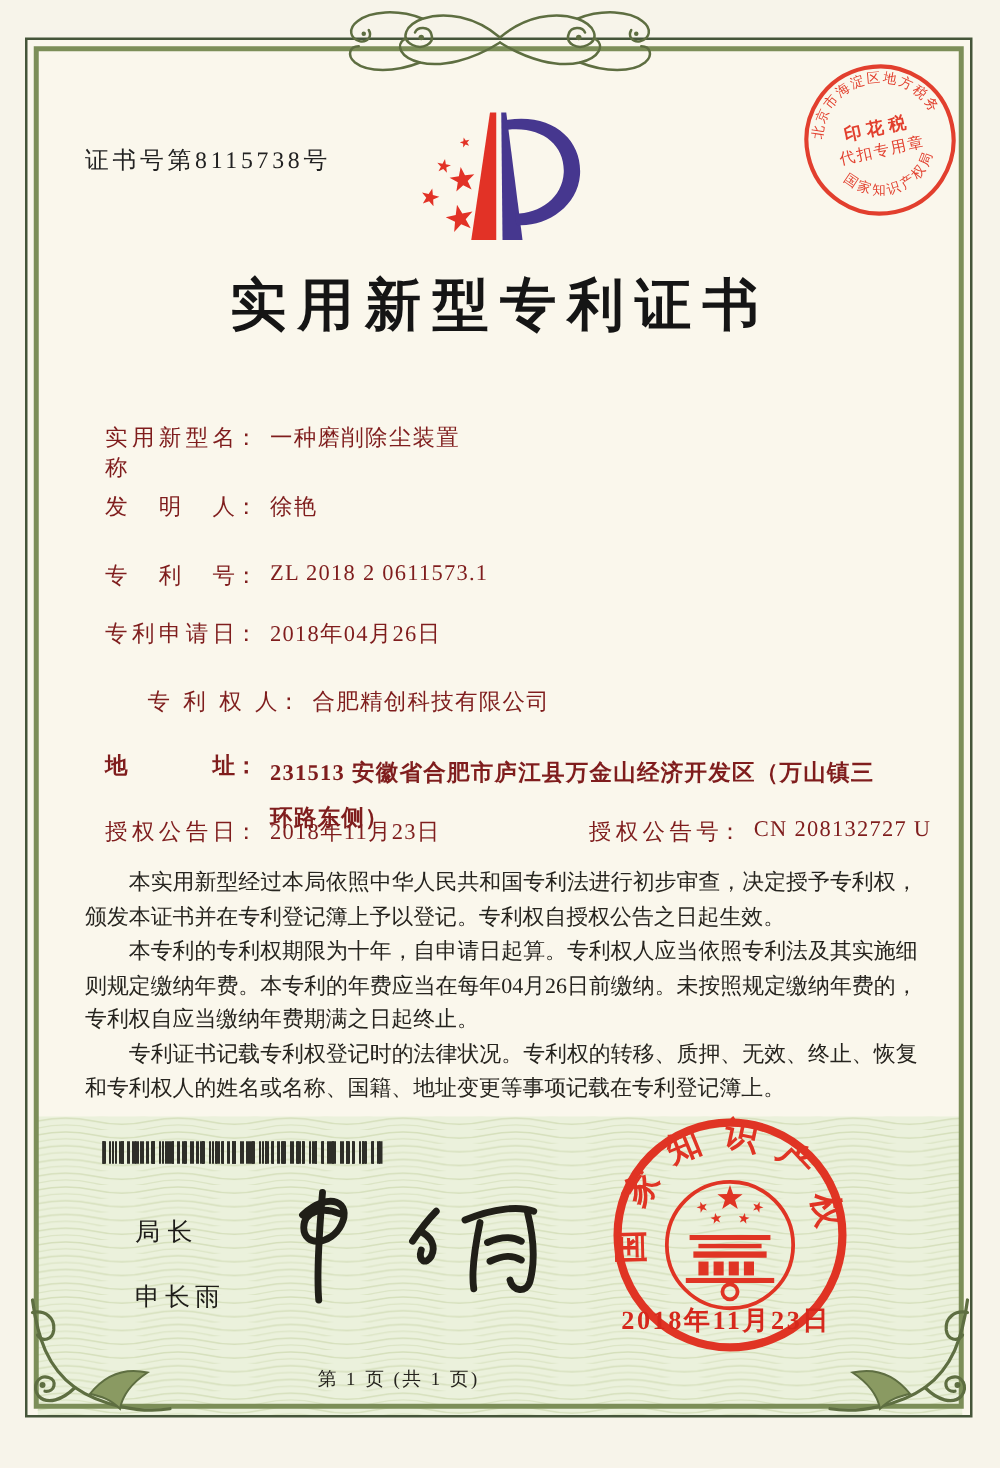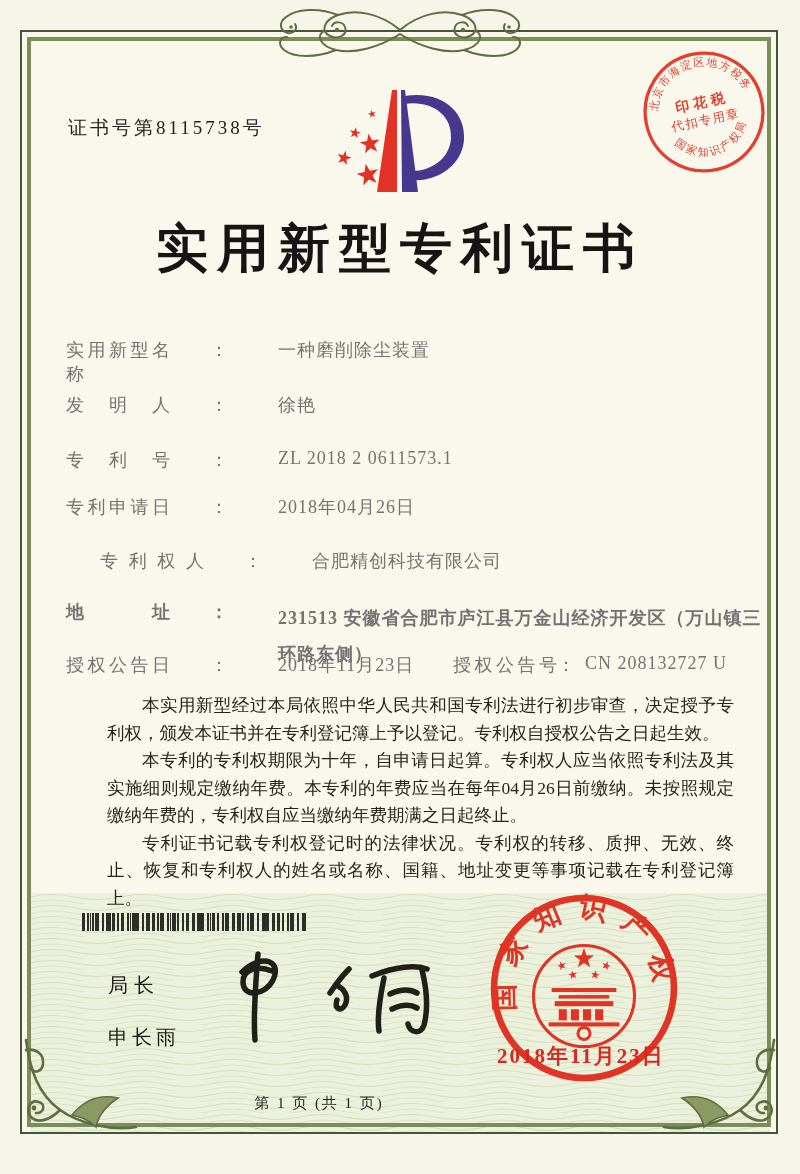--- a/index.html
+++ b/index.html
@@ -9,31 +9,31 @@
 
   
   .paper { position:absolute; left:20px; top:30px; width:760px; height:1104px; background:#faf7ec; }
   .band  { position:absolute; left:30px; top:893px; width:740px; height:239px; }
   .frame-outer { position:absolute; left:20px; top:30px; width:758px; height:1104px; border:2px solid #45553a; }
   .frame-inner { position:absolute; left:27px; top:37px; width:744px; height:1090px; border:4px solid #7c8e58; }
   .ornament { position:absolute; z-index:5; }
 
   
   .certno { position:absolute; left:68px; top:99px; font-size:19px; letter-spacing:3px; color:#222; z-index:6;margin-top:16px; }
-  .title { position:absolute; left:0; top:214px; width:800px; text-align:center; font-size:52px; font-weight:700; letter-spacing:9px; color:#151515; z-index:6; }
-
-  .row { position:absolute; left:66px; display:flex; align-items:flex-start; font-size:18px; color:#737373; z-index:6;gap:40px; }
+  .title { position:absolute; left:0; top:214px; width:800px; text-align:center; font-size:45px; font-weight:700; letter-spacing:9px; color:#151515; z-index:6; }
+
+  .row { position:absolute; left:84px; display:flex; align-items:flex-start; font-size:18px; color:#7f1d1d; z-index:6; }
   .row .lab { display:inline-block; width:104px; text-align:justify; text-align-last:justify; letter-spacing:0; }
   .row .col { display:inline-block; }
   .row .val { display:inline-block; margin-left:10px; letter-spacing:1px; }
   .row .val2wrap { width:486px; line-height:36px; }
   .pair2 { position:absolute; left:387px; top:0; display:flex; }
 
   .bodytext { position:absolute; left:68px; top:692px; width:666px; font-size:17.5px; line-height:27.5px; color:#26241f; text-align:justify; z-index:6; }
-  .bodytext p { text-indent:2em;margin-left:39px; }
+  .bodytext p { text-indent:2em; }
 
   .barcode { position:absolute; left:82px; top:913px; width:224px; height:18px; z-index:6;
     background:
       repeating-linear-gradient(90deg,#2e2e28 0 2px,rgba(0,0,0,0) 2px 5px),
       repeating-linear-gradient(90deg,#2e2e28 0 1px,rgba(0,0,0,0) 1px 8px),
       repeating-linear-gradient(90deg,#2e2e28 0 3px,rgba(0,0,0,0) 3px 13px);
   }
 
   .official { position:absolute; left:108px; top:972px; z-index:6; color:#1d1c18; font-size:20px; }
   .official .t1 { letter-spacing:6px; }

